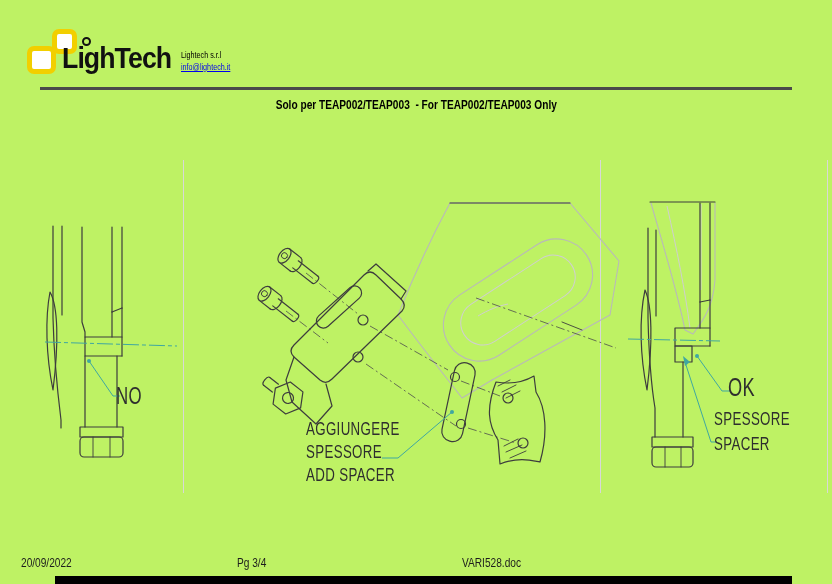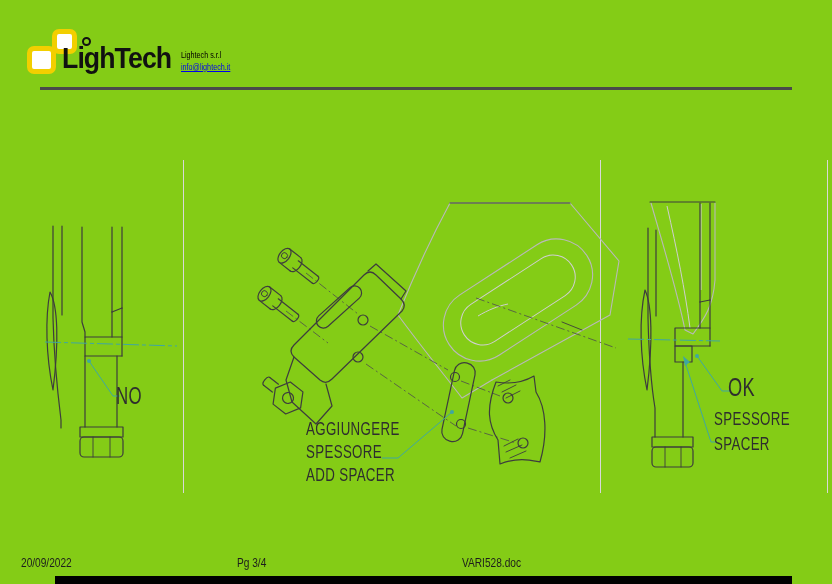--- a/index.html
+++ b/index.html
@@ -1,16 +1,16 @@
 <!DOCTYPE html>
 <html><head>
 <meta charset="utf-8">
 <style>
   html,body{margin:0;padding:0;background:#ffffff;}
-  .page{position:relative;width:832px;height:584px;background:#84cc16;overflow:hidden;
+  .page{position:relative;width:832px;height:584px;background:#bef264;overflow:hidden;
         font-family:"Liberation Sans",sans-serif;color:#222;}
   
   .logo-square{position:absolute;border:5px solid #F2CF00;border-radius:7px;background:#fff;}
   .logo-square.lower{left:27px;top:46px;width:19px;height:18px;}
   .logo-square.upper{left:52px;top:29px;width:15px;height:15px;}
   .logo-ring{position:absolute;left:82px;top:37px;width:5px;height:5px;border:2px solid #111;border-radius:50%;}
   .logo-text{position:absolute;left:62px;top:42px;font-size:29px;font-weight:bold;color:#111;
              letter-spacing:-1px;transform:scaleX(0.92);transform-origin:left top;white-space:nowrap;}
   .company{position:absolute;left:181px;top:50px;font-size:9px;color:#000;
            transform:scaleX(0.8);transform-origin:left top;white-space:nowrap;}
@@ -47,20 +47,23 @@
 <div class="page">
 
   <div class="logo-square lower"></div>
   <div class="logo-square upper"></div>
   <div class="logo-ring"></div>
   <div class="logo-text">LighTech</div>
   <div class="company">Lightech s.r.l</div>
   <a class="email">info@lightech.it</a>
   <div class="header-rule"></div>
 
+  <div class="title-wrap">
+    <span>Solo per TEAP002/TEAP003  - For TEAP002/TEAP003 Only</span>
+  </div>
 
   <div class="vrule" style="left:183px;"></div>
   <div class="vrule" style="left:600px;"></div>
   <div class="vrule" style="left:827px;"></div>
 
   <svg style="left:40px;top:190px;" width="150" height="285" viewBox="0 0 150 285">
     <g>
       <path class="ln" d="M13,36 L13,128 C14,168 17,198 21,230 L21,238"></path>
       <path class="ln" d="M22,36 L22,125"></path>
       <path class="ln" d="M10,102 C18,116 19,152 13,200 C6,166 5,128 10,102 Z"></path>

